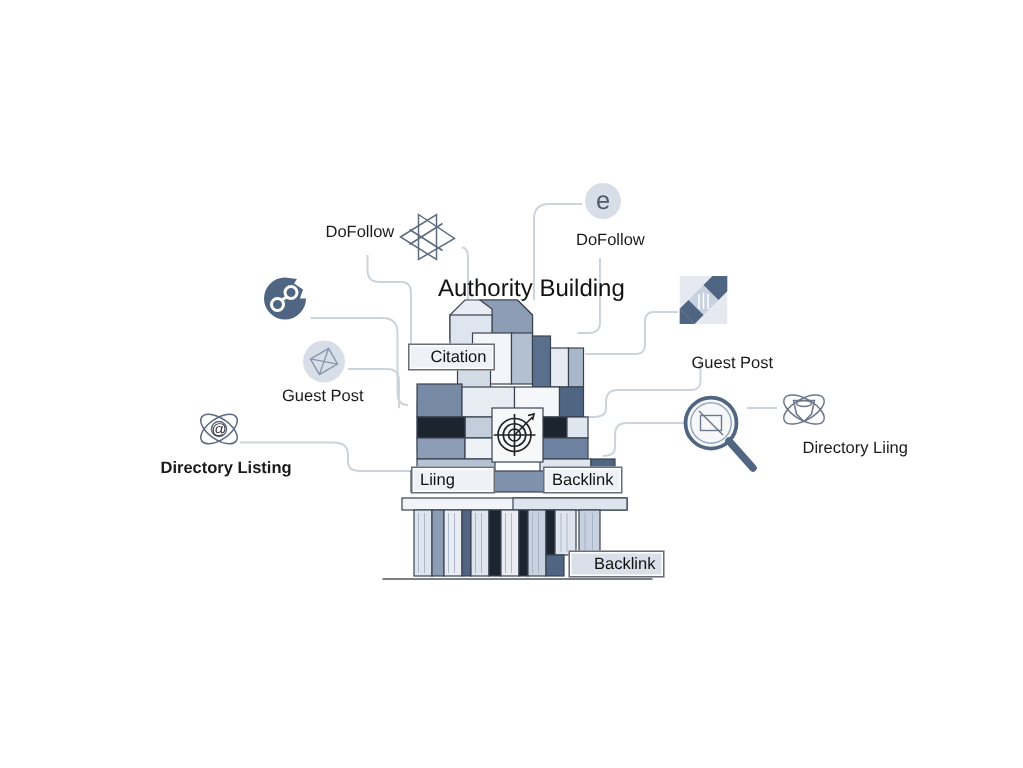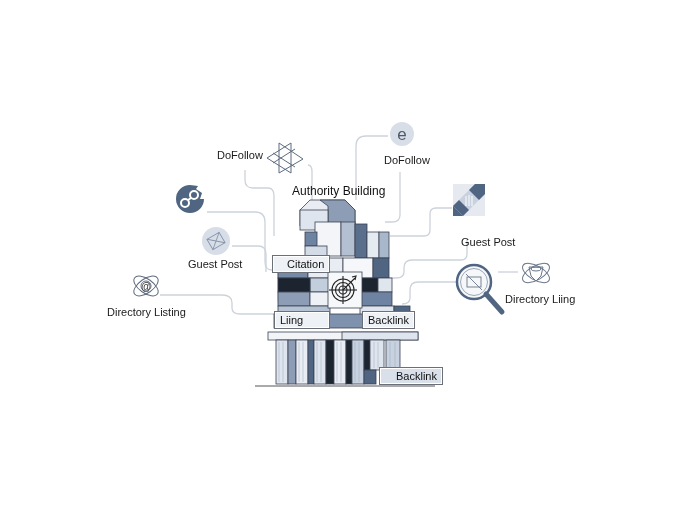--- a/index.html
+++ b/index.html
@@ -1,19 +1,19 @@
 <!DOCTYPE html>
 <html><head>
 <meta charset="utf-8">
 <style>
   html,body{margin:0;padding:0;background:#ffffff;}
   body{width:682px;height:512px;position:relative;overflow:hidden;font-family:"Liberation Sans",sans-serif;color:#1a1a1a;}
   .stage{position:absolute;left:0;top:0;width:682px;height:512px;}
   .lbl{position:absolute;font-size:11px;color:#1a1a1a;white-space:nowrap;}
-  .title{position:absolute;font-size:12px;font-weight:normal;color:#111;white-space:nowrap;}
+  .title{position:absolute;font-size:16px;font-weight:normal;color:#111;white-space:nowrap;}
   .tag{position:absolute;background:#eef1f6;border:1px solid #6b6f78;font-size:11px;padding:2px 5px;color:#111;white-space:nowrap;box-shadow:0 0 0 1px #fff inset;}
   .icon{position:absolute;}
   svg{display:block;}
 </style>
 </head>
 <body>
 
 <div class="stage">
 
   <svg class="icon" width="682" height="512" style="left:0;top:0;">
@@ -125,21 +125,21 @@
       <circle cx="14" cy="16" r="11"></circle>
       <circle cx="14" cy="16" r="7.5"></circle>
       <circle cx="14" cy="16" r="4"></circle>
       <line x1="14" y1="2" x2="14" y2="30"></line>
       <line x1="0" y1="16" x2="28" y2="16"></line>
       <line x1="14" y1="16" x2="26" y2="4"></line>
       <path d="M23 3 L27 2 L26 6"></path>
     </g>
   </svg>
 
-  <div class="tag" style="left:272px;top:255px;padding-left:14px;">Citation</div>
+  <div class="tag" style="left:272px;top:229px;padding-left:14px;">Citation</div>
   <div class="tag" style="left:274px;top:311px;width:44px;">Liing</div>
   <div class="tag" style="left:362px;top:311px;">Backlink</div>
   <div class="tag" style="left:379px;top:367px;background:#d9e0ea;padding-left:16px;">Backlink</div>
 
   <div class="lbl" style="left:217px;top:149px;">DoFollow</div>
   <svg class="icon" width="40" height="34" style="left:265px;top:141px;">
     <g fill="none" stroke="#5d6b80" stroke-width="1">
       <polygon points="14,2 38,18 14,32"></polygon>
       <polygon points="2,17 26,2 26,32"></polygon>
       <line x1="8" y1="12" x2="30" y2="26"></line>
@@ -171,21 +171,21 @@
   <div class="lbl" style="left:188px;top:258px;">Guest Post</div>
 
   <svg class="icon" width="32" height="28" style="left:130px;top:272px;">
     <g fill="none" stroke="#5d6b80" stroke-width="1">
       <ellipse cx="16" cy="14" rx="14" ry="7" transform="rotate(35 16 14)"></ellipse>
       <ellipse cx="16" cy="14" rx="14" ry="7" transform="rotate(-35 16 14)"></ellipse>
       <circle cx="16" cy="14" r="5"></circle>
     </g>
     <text x="16" y="17.5" text-anchor="middle" font-family="Liberation Sans, sans-serif" font-size="10" fill="#333">@</text>
   </svg>
-  <div class="lbl" style="left:107px;top:306px;">Directory Listing</div>
+  <div class="lbl" style="left:107px;top:306px;font-weight:bold;">Directory Listing</div>
 
   <svg class="icon" width="32" height="32" style="left:453px;top:184px;">
     <rect x="0" y="0" width="32" height="32" fill="#e6eaf0"></rect>
     <polygon points="32,0 32,10 10,32 0,32 0,22 22,0" fill="#c7d1df"></polygon>
     <polygon points="0,22 10,32 0,32" fill="#4f6582"></polygon>
     <polygon points="22,0 32,0 32,10 26,16 16,6" fill="#4f6582"></polygon>
     <polygon points="6,16 16,26 10,32 0,22" fill="#4f6582"></polygon>
     <g stroke="#fff" stroke-width="1">
         <line x1="13" y1="12" x2="13" y2="22"></line>
         <line x1="16" y1="11" x2="16" y2="22"></line>
@@ -203,15 +203,15 @@
   </svg>
 
   <svg class="icon" width="34" height="30" style="left:519px;top:258px;">
     <g fill="none" stroke="#6b778a" stroke-width="1">
       <ellipse cx="17" cy="15" rx="15" ry="7" transform="rotate(30 17 15)"></ellipse>
       <ellipse cx="17" cy="15" rx="15" ry="7" transform="rotate(-30 17 15)"></ellipse>
       <path d="M10 9 H24 L22 18 L17 23 L12 18 Z"></path>
       <ellipse cx="17" cy="11" rx="5" ry="2"></ellipse>
     </g>
   </svg>
-  <div class="lbl" style="left:505px;top:293px;">Directory Liing</div>
+  <div class="lbl" style="left:535px;top:293px;">Directory Liing</div>
 
 </div>
 
 </body></html>

